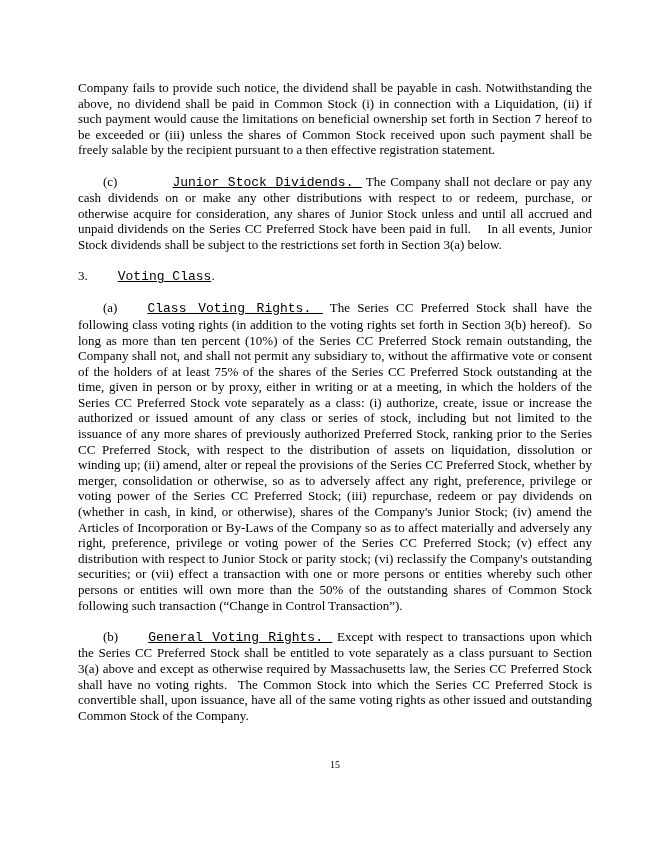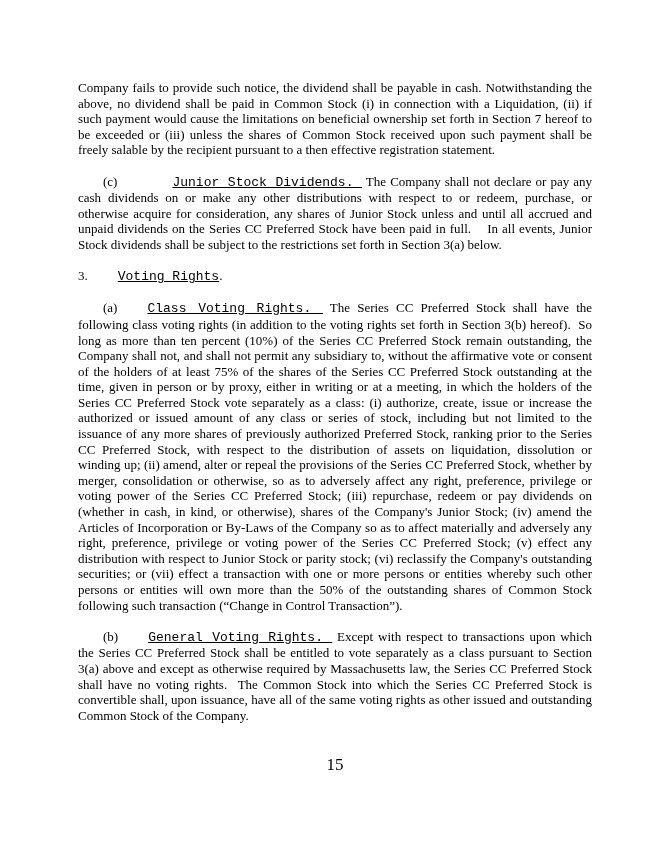--- a/index.html
+++ b/index.html
@@ -28,28 +28,28 @@
   }
   .u{text-decoration:underline;font-family:Liberation Mono, monospace;}
   .tab{display:inline-block;height:1px;vertical-align:baseline;}
   .page-number{
     position:absolute;
     top:757px;
     left:0;
     right:0;
     text-align:center;
     font-family:"Liberation Serif","DejaVu Serif",serif;
-    font-size:17px;
+    font-size:10px;
   }
 </style>
 </head>
 <body>
 
 <div class="page">
   <div class="content" id="doc">
       <p><span>Company fails to provide such notice, the dividend shall be payable in cash. Notwithstanding the above, no dividend shall be paid in Common Stock (i) in connection with a Liquidation, (ii) if such payment would cause the limitations on beneficial ownership set forth in Section 7 hereof to be exceeded or (iii) unless the shares of Common Stock received upon such payment shall be freely salable by the recipient pursuant to a then effective registration statement.</span></p>
       <p><span class="tab" style="width: 25px;"></span><span>(c)</span><span class="tab" style="width: 55px;"></span><span class="u">Junior Stock Dividends.&nbsp;</span><span> The Company shall not declare or pay any cash dividends on or make any other distributions with respect to or redeem, purchase, or otherwise acquire for consideration, any shares of Junior Stock unless and until all accrued and unpaid dividends on the Series CC Preferred Stock have been paid in full. &nbsp; &nbsp;In all events, Junior Stock dividends shall be subject to the restrictions set forth in Section 3(a) below.</span></p>
-      <p><span>3.</span><span class="tab" style="width: 30px;"></span><span class="u">Voting Rights</span><span>.</span></p>
+      <p><span>3.</span><span class="tab" style="width: 30px;"></span><span class="u">Voting Class</span><span>.</span></p>
       <p><span class="tab" style="width: 25px;"></span><span>(a)</span><span class="tab" style="width: 30px;"></span><span class="u">Class Voting Rights.&nbsp;</span><span> The Series CC Preferred Stock shall have the following class voting rights (in addition to the voting rights set forth in Section 3(b) hereof). &nbsp;So long as more than ten percent (10%) of the Series CC Preferred Stock remain outstanding, the Company shall not, and shall not permit any subsidiary to, without the affirmative vote or consent of the holders of at least 75% of the shares of the Series CC Preferred Stock outstanding at the time, given in person or by proxy, either in writing or at a meeting, in which the holders of the Series CC Preferred Stock vote separately as a class: (i) authorize, create, issue or increase the authorized or issued amount of any class or series of stock, including but not limited to the issuance of any more shares of previously authorized Preferred Stock, ranking prior to the Series CC Preferred Stock, with respect to the distribution of assets on liquidation, dissolution or winding up; (ii) amend, alter or repeal the provisions of the Series CC Preferred Stock, whether by merger, consolidation or otherwise, so as to adversely affect any right, preference, privilege or voting power of the Series CC Preferred Stock; (iii) repurchase, redeem or pay dividends on (whether in cash, in kind, or otherwise), shares of the Company's Junior Stock; (iv) amend the Articles of Incorporation or By-Laws of the Company so as to affect materially and adversely any right, preference, privilege or voting power of the Series CC Preferred Stock; (v) effect any distribution with respect to Junior Stock or parity stock; (vi) reclassify the Company's outstanding securities; or (vii) effect a transaction with one or more persons or entities whereby such other persons or entities will own more than the 50% of the outstanding shares of Common Stock following such transaction (“Change in Control Transaction”).</span></p>
       <p><span class="tab" style="width: 25px;"></span><span>(b)</span><span class="tab" style="width: 30px;"></span><span class="u">General Voting Rights.&nbsp;</span><span> Except with respect to transactions upon which the Series CC Preferred Stock shall be entitled to vote separately as a class pursuant to Section 3(a) above and except as otherwise required by Massachusetts law, the Series CC Preferred Stock shall have no voting rights. &nbsp;The Common Stock into which the Series CC Preferred Stock is convertible shall, upon issuance, have all of the same voting rights as other issued and outstanding Common Stock of the Company.</span></p>
     </div>
   <div class="page-number">15</div>
 </div>
 
 </body></html>

